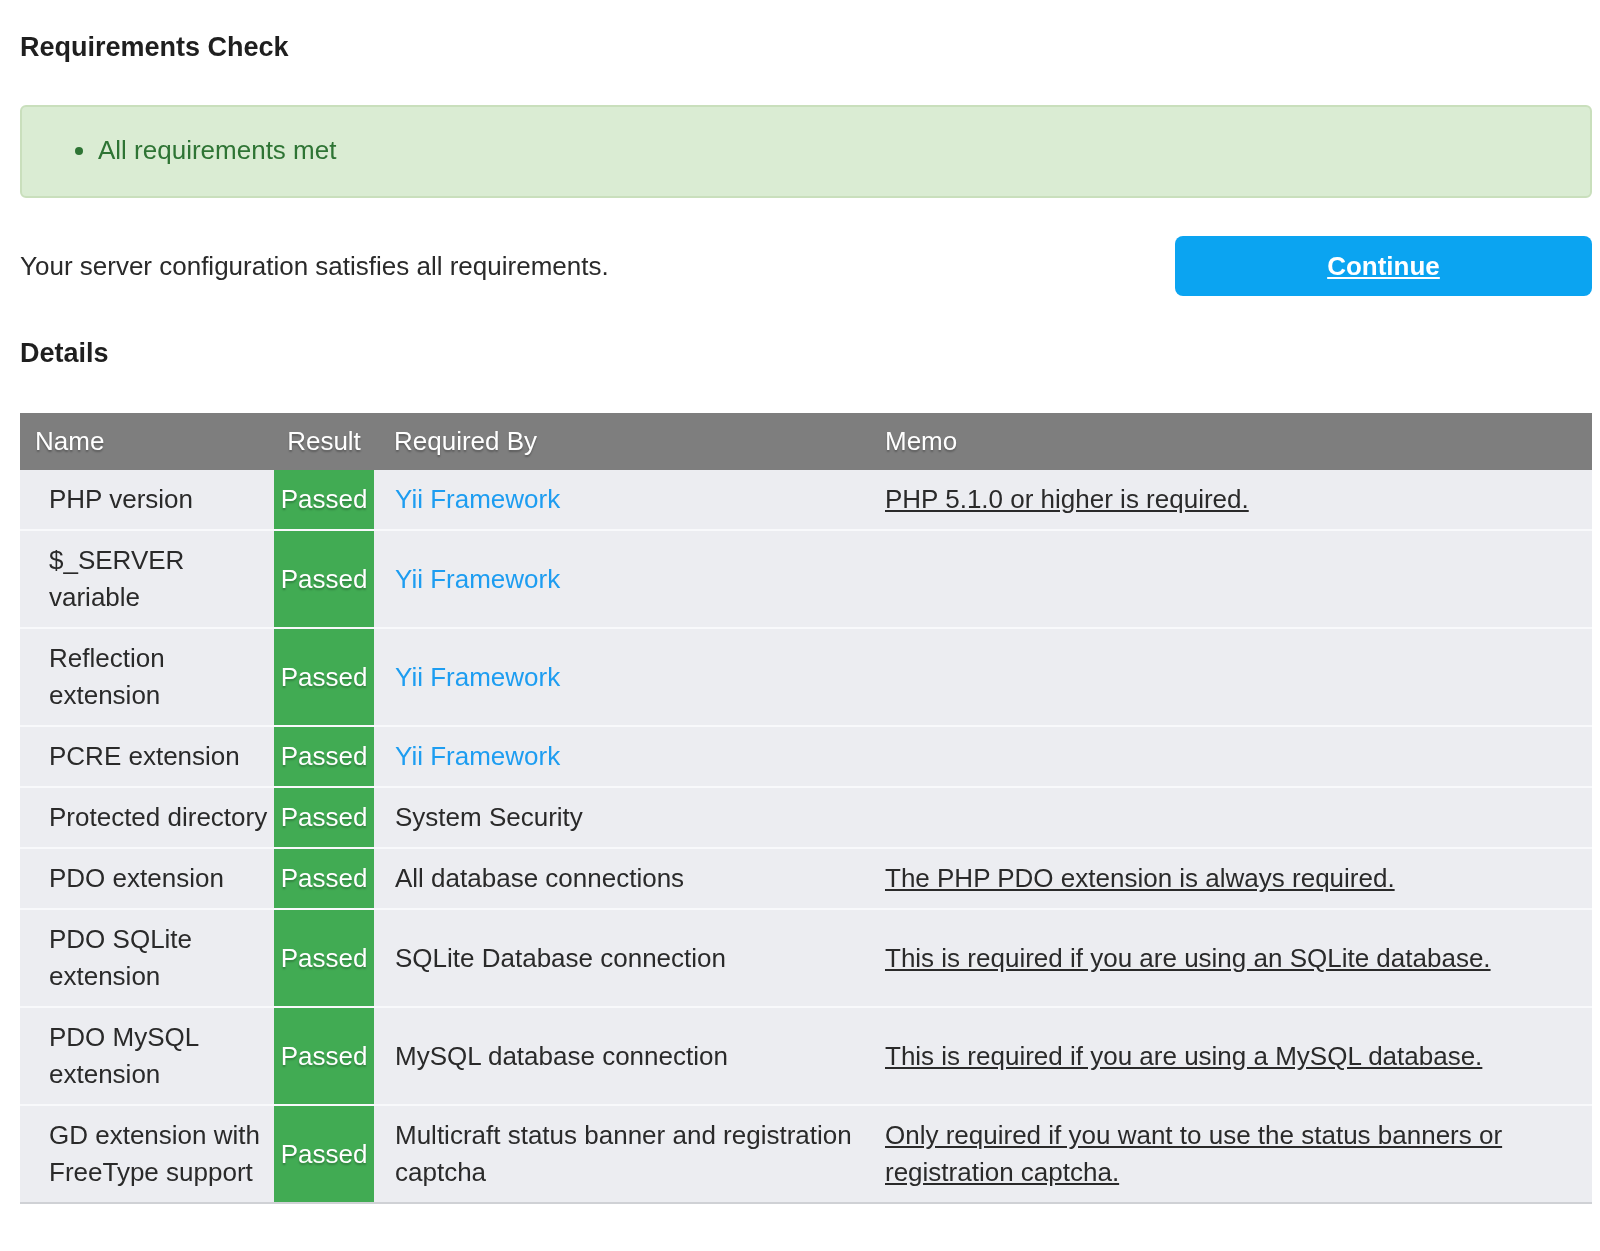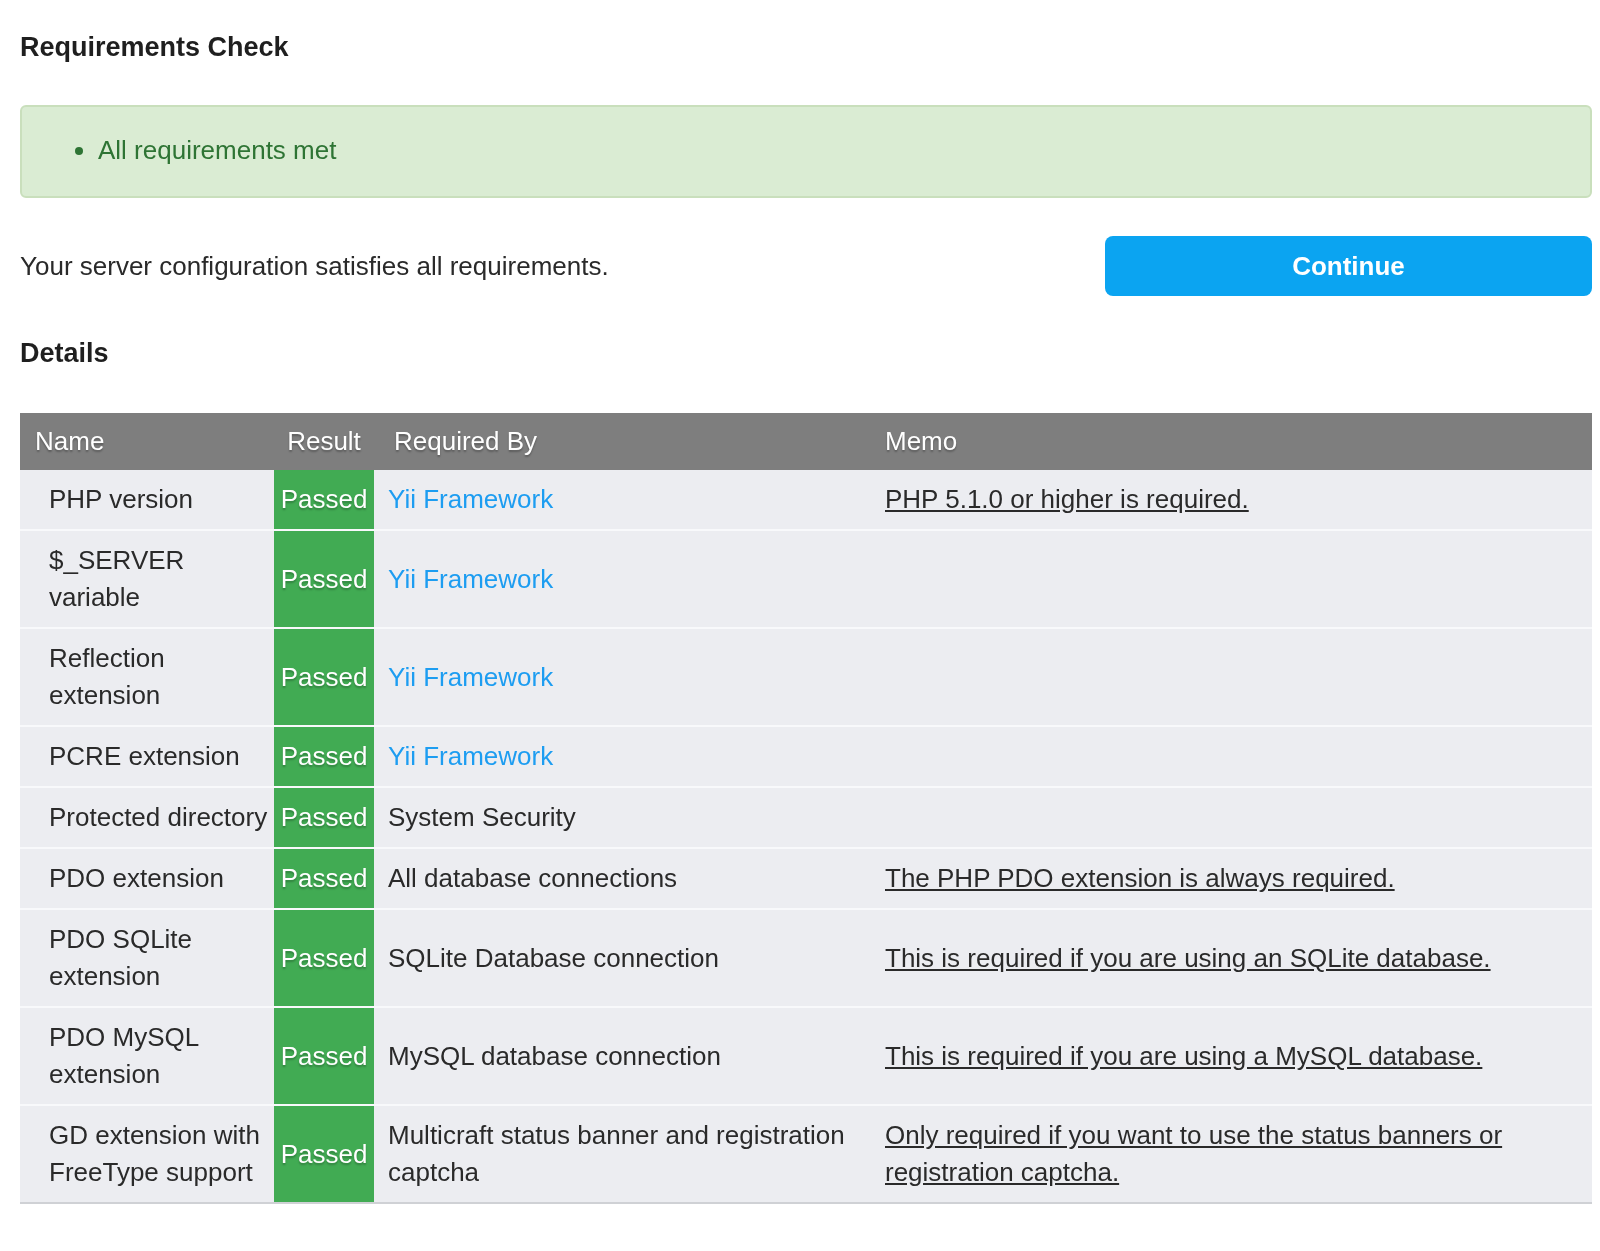--- a/index.html
+++ b/index.html
@@ -59,31 +59,32 @@
     justify-content:space-between;
   }
   .summary-text{
     margin:0;
     font-size:26px;
     line-height:32px;
     color:var(--text_dark);
     flex:1;
   }
   .continue-btn{
-    width:487px;
+    width:417px;
     height:60px;
     flex:0 0 auto;
     background:var(--button_blue);
     color:#ffffff;
     border:none;
     border-radius:8px;
     font-family:"Liberation Sans", sans-serif;
     font-size:26px;
     font-weight:bold;
     cursor:pointer;
+    text-decoration:underline;
   }
 
   h2.details-title{
     font-size:27px;
     line-height:30px;
     font-weight:bold;
     color:#1f1f1f;
     margin:42px 0 0 0;
   }
 
@@ -115,21 +116,21 @@
     line-height:37px;
     padding:11px 0;
   }
   .req-table td.c-name{padding-left:29px;padding-right:0;}
   .req-table td.c-result{
     background:var(--success_green);
     color:#ffffff;
     text-align:center;
     text-shadow:0 2px 2px rgba(0,0,0,0.25);
   }
-  .req-table td.c-reqby{padding-left:14px;padding-right:10px;}
+  .req-table td.c-reqby{padding-left:21px;padding-right:10px;}
   .req-table td.c-memo{padding-left:12px;padding-right:18px;text-decoration:underline;}
   .req-table tbody tr:last-child td{border-bottom:2px solid var(--table_bottom_line);}
 
   .c-reqby a{
     color:var(--link_blue);
     text-decoration:none;
     cursor:pointer;
   }
 </style>
 </head>

